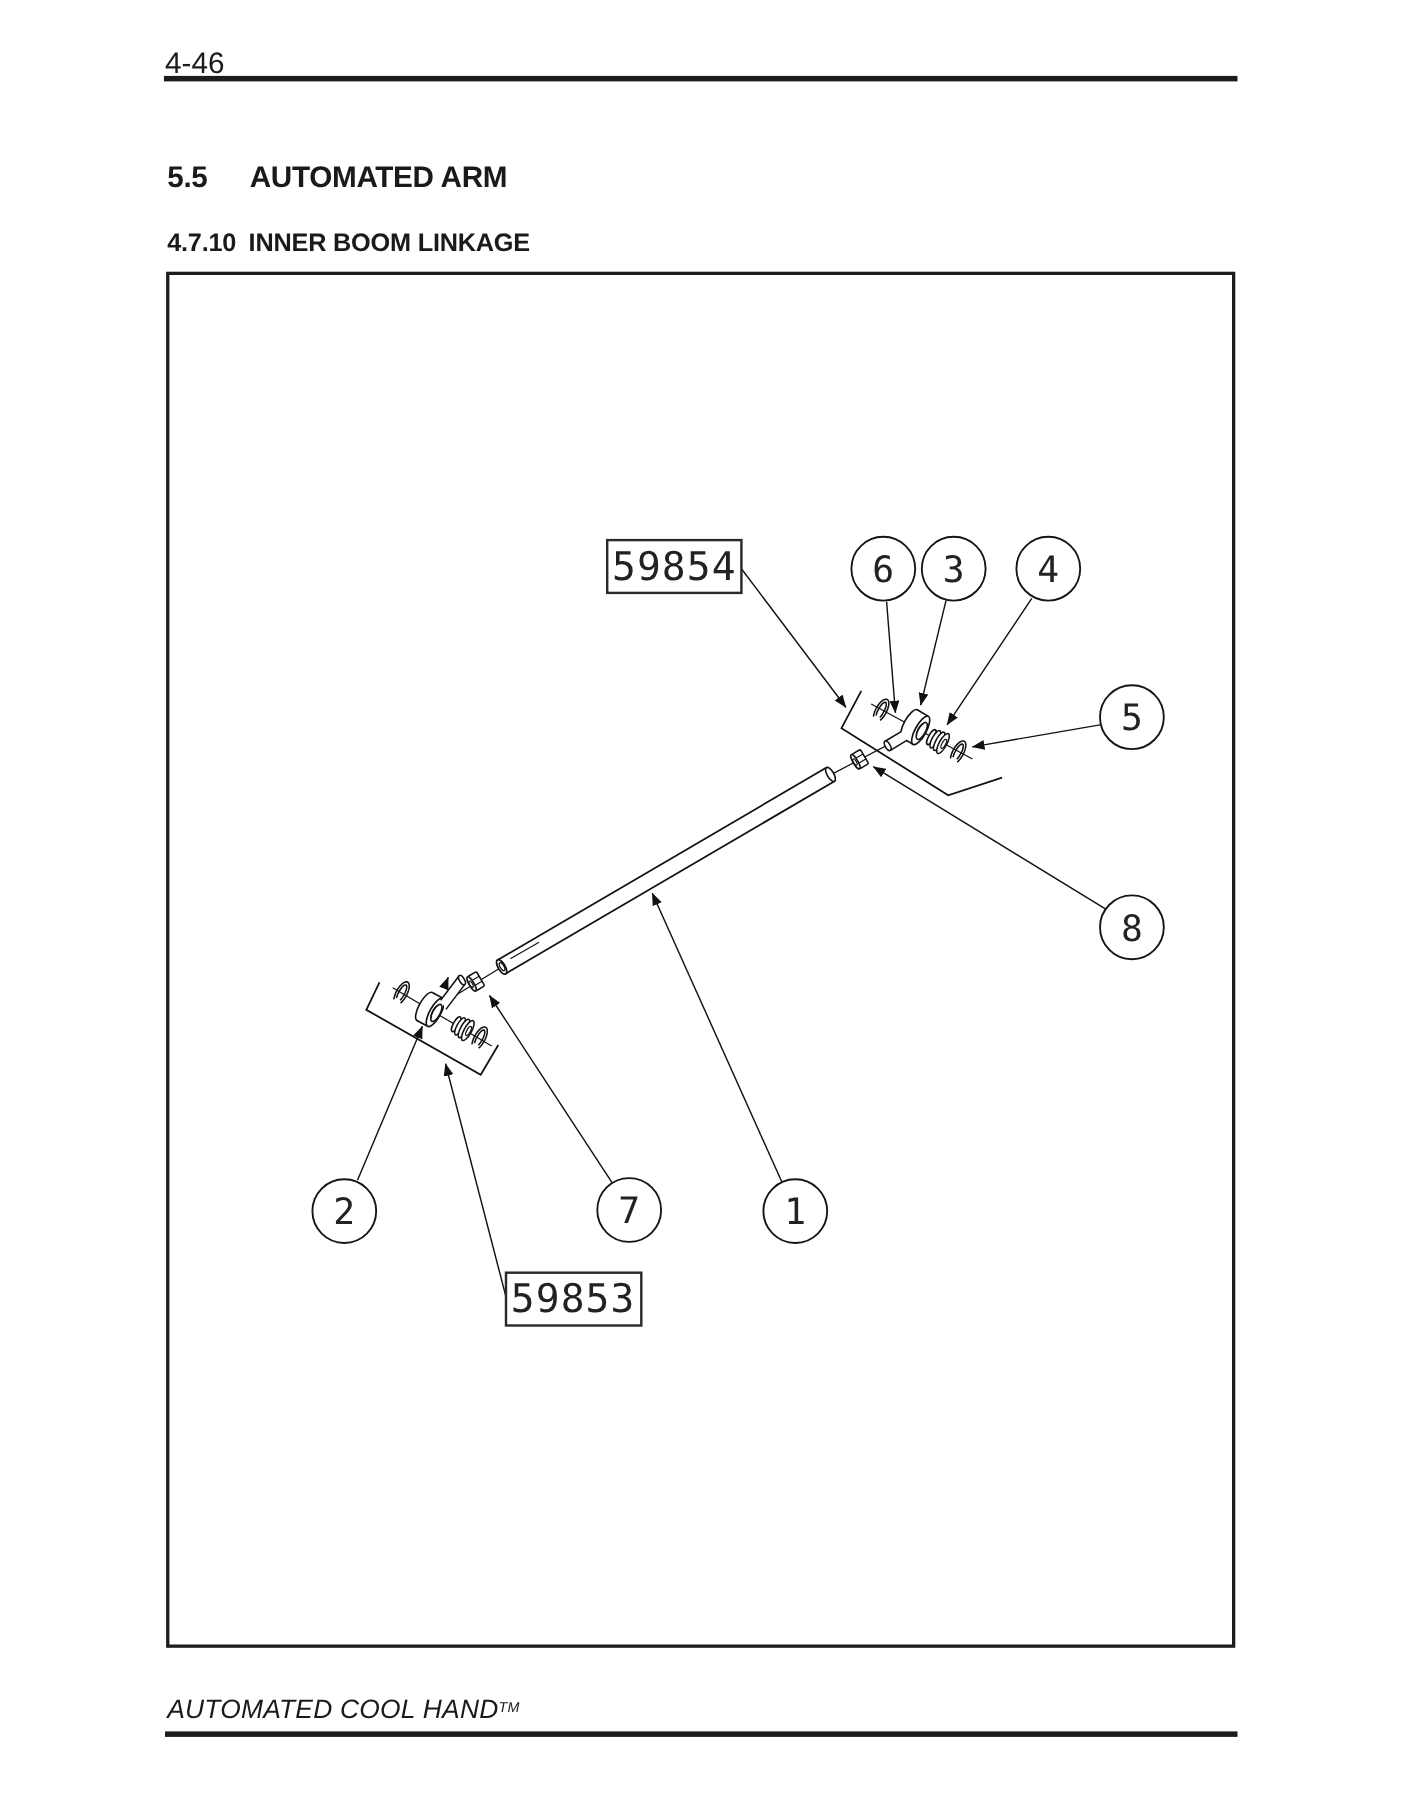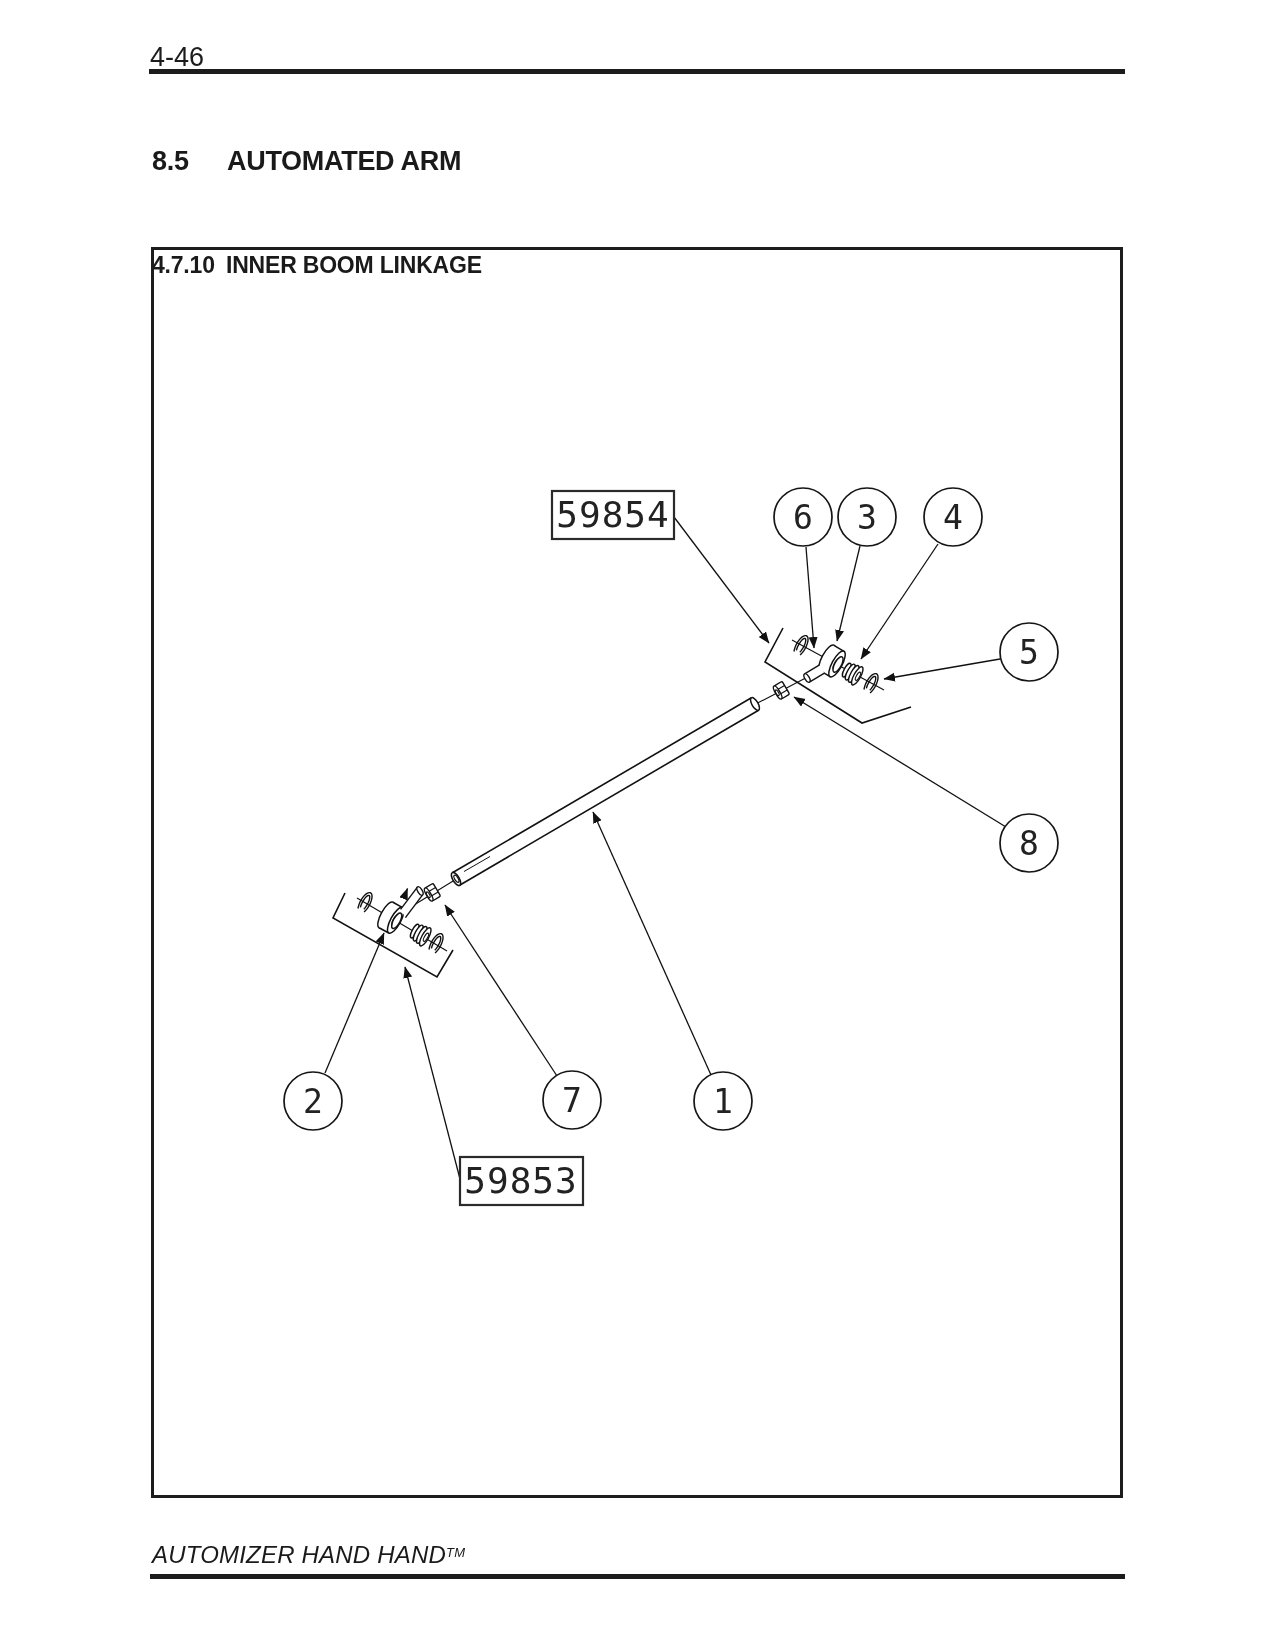--- a/index.html
+++ b/index.html
@@ -5,39 +5,39 @@
   html,body{margin:0;padding:0;background:#e8e8e8;}
   .page{position:relative;width:1275px;height:1650px;background:#ffffff;overflow:hidden;
         font-family:"Liberation Sans",sans-serif;color:#1a1a1a;}
   .page-number{position:absolute;left:150px;top:42px;font-family:Liberation Sans, sans-serif;
         font-size:27px;color:#1c1c1c;}
   .rule{position:absolute;background:#1c1c1c;}
   .rule-top{left:149px;top:69px;width:976px;height:5px;}
   .rule-bottom{left:150px;top:1574px;width:975px;height:5px;}
   .h1{position:absolute;left:152px;top:146px;font-size:27px;font-weight:bold;letter-spacing:-0.3px;}
   .h1 .hnum{display:inline-block;width:75px;}
-  .h2{position:absolute;left:152px;top:207px;font-size:23px;font-weight:bold;letter-spacing:-0.2px;margin-top:45px;}
+  .h2{position:absolute;left:152px;top:207px;font-size:23px;font-weight:bold;letter-spacing:-0.2px;}
   .h2 .hnum{display:inline-block;width:74px;}
   .footer-brand{position:absolute;left:152px;top:1541px;font-size:24px;font-style:italic;
         font-weight:500;letter-spacing:0.2px;}
   .footer-brand sup{font-size:13px;vertical-align:6px;}
   svg.diagram{position:absolute;left:0;top:0;}
   svg.diagram .cad-text{font-family:"DejaVu Sans Mono",monospace;font-weight:200;fill:#222;}
   svg.diagram .callout-num{font-size:33px;text-anchor:middle;}
   svg.diagram .plabel{font-size:36px;text-anchor:middle;letter-spacing:1px;}
 </style>
 </head>
 <body>
 
 <div class="page">
 
   <div class="page-number">4-46</div>
   <div class="rule rule-top"></div>
 
-  <div class="h1"><span class="hnum">8.5</span><span>AUTOMATED ARM</span></div>
+  <div class="h1"><span class="hnum">5.5</span><span>AUTOMATED ARM</span></div>
 
   <div class="h2"><span class="hnum">4.7.10</span><span>INNER BOOM LINKAGE</span></div>
 
   <svg class="diagram" width="1275" height="1650" viewBox="0 0 1275 1650">
     <defs>
       <marker id="arr" markerUnits="userSpaceOnUse" markerWidth="13" markerHeight="10" refX="11" refY="4.5" orient="auto">
         <path d="M0,0 L11.5,4.5 L0,9 Z" fill="#111"></path>
       </marker>
     </defs>
 
@@ -162,15 +162,15 @@
     <g transform="translate(572,1100)">
       <circle r="29" fill="#fff" stroke="#151515" stroke-width="1.7"></circle>
       <text class="cad-text callout-num" y="12">7</text>
     </g>
     <g transform="translate(1029,843)">
       <circle r="29" fill="#fff" stroke="#151515" stroke-width="1.7"></circle>
       <text class="cad-text callout-num" y="12">8</text>
     </g>
   </svg>
 
-  <div class="footer-brand"><span>AUTOMIZER HAND HAND</span><sup>TM</sup></div>
+  <div class="footer-brand"><span>AUTOMATED COOL HAND</span><sup>TM</sup></div>
   <div class="rule rule-bottom"></div>
 </div>
 
 </body></html>

